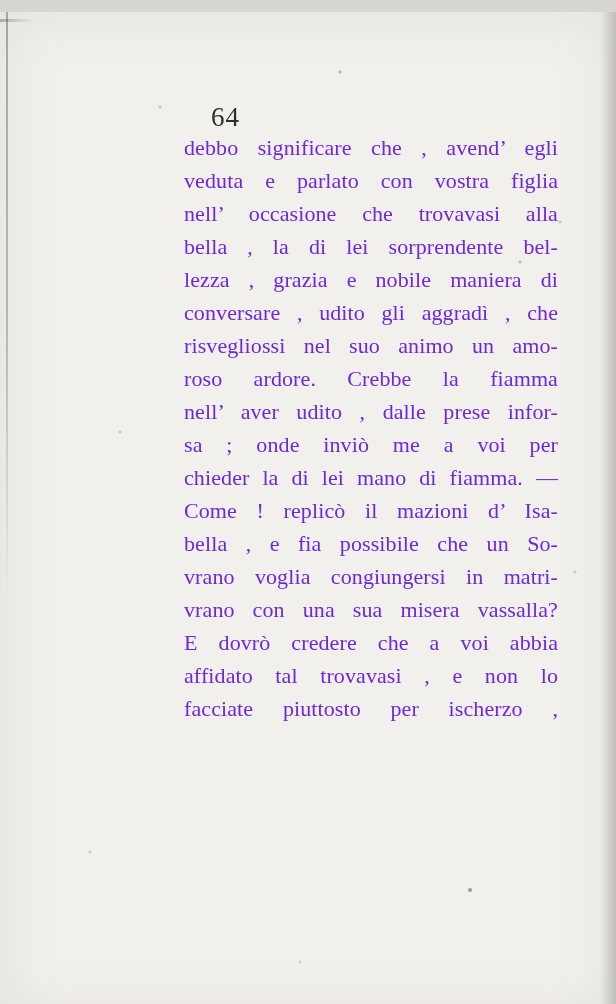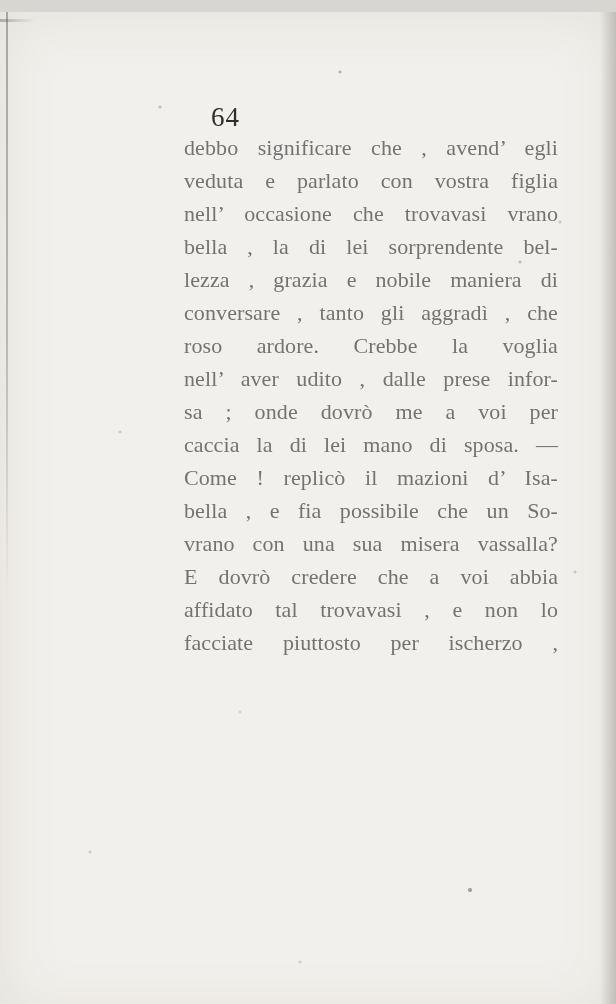--- a/index.html
+++ b/index.html
@@ -82,44 +82,46 @@
   }
   .text-line {
     height: 33px;
     line-height: 33px;
     font-size: 22px;
     letter-spacing: 0.1px;
     text-align: justify;
     text-align-last: justify;
     white-space: normal;
     overflow: visible;
-    color: #737373;
+    color: #6d28d9;
   }
 </style>
 </head>
 <body>
 
 <div class="page">
   <div class="edge-right"></div>
   <div class="edge-left-line"></div>
   <div class="edge-top-smudge"></div>
 
   <div class="page-number">64</div>
 
   <div class="text-block">
     <div class="text-line">debbo significare che , avend’ egli</div>
     <div class="text-line">veduta e parlato con vostra figlia</div>
-    <div class="text-line">nell’ occasione che trovavasi vrano</div>
+    <div class="text-line">nell’ occasione che trovavasi alla</div>
     <div class="text-line">bella , la di lei sorprendente bel-</div>
     <div class="text-line">lezza , grazia e nobile maniera di</div>
-    <div class="text-line">conversare , tanto gli aggradì , che</div>
-    <div class="text-line">roso ardore. Crebbe la voglia</div>
+    <div class="text-line">conversare , udito gli aggradì , che</div>
+    <div class="text-line">risvegliossi nel suo animo un amo-</div>
+    <div class="text-line">roso ardore. Crebbe la fiamma</div>
     <div class="text-line">nell’ aver udito , dalle prese infor-</div>
-    <div class="text-line">sa ; onde dovrò me a voi per</div>
-    <div class="text-line">caccia la di lei mano di sposa. —</div>
+    <div class="text-line">sa ; onde inviò me a voi per</div>
+    <div class="text-line">chieder la di lei mano di fiamma. —</div>
     <div class="text-line">Come ! replicò il mazioni d’ Isa-</div>
     <div class="text-line">bella , e fia possibile che un So-</div>
+    <div class="text-line">vrano voglia congiungersi in matri-</div>
     <div class="text-line">vrano con una sua misera vassalla?</div>
     <div class="text-line">E dovrò credere che a voi abbia</div>
     <div class="text-line">affidato tal trovavasi , e non lo</div>
     <div class="text-line">facciate piuttosto per ischerzo ,</div>
   </div>
 </div>
 
 </body></html>

